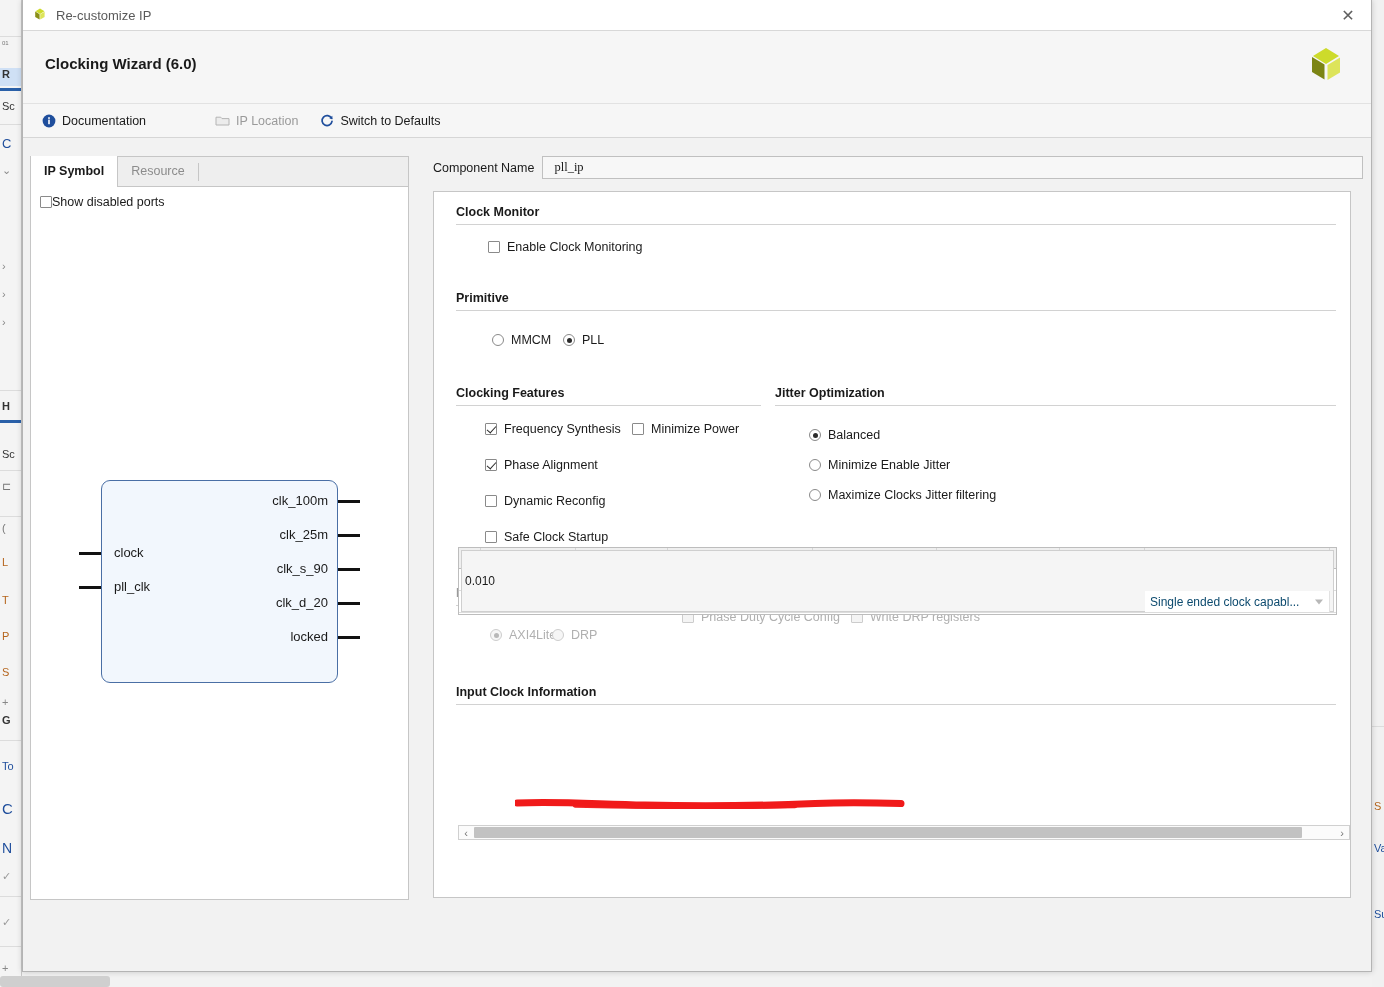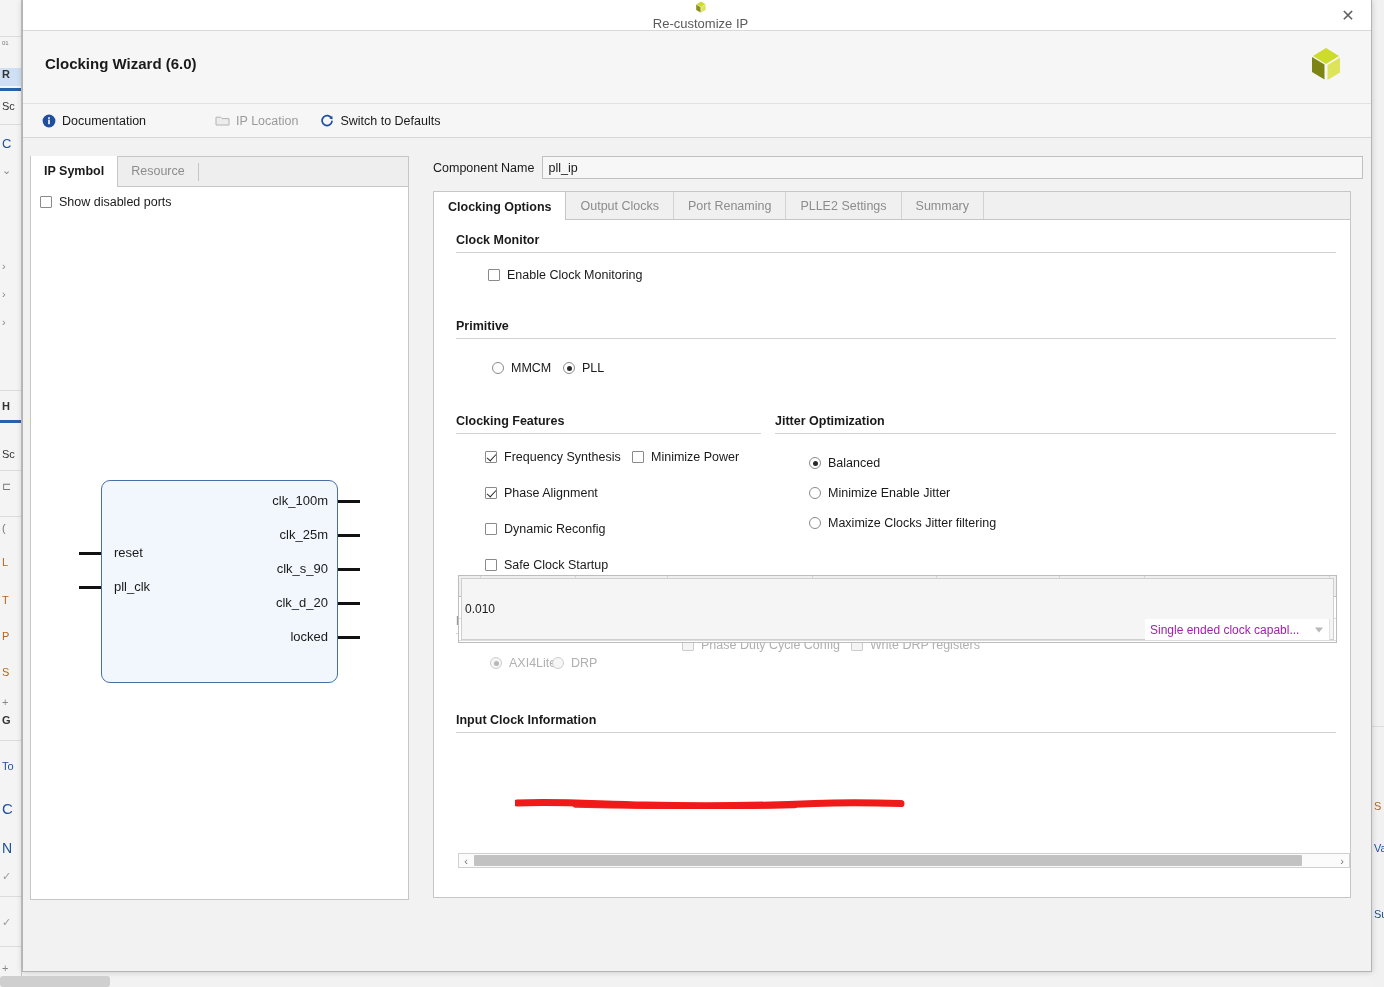--- a/index.html
+++ b/index.html
@@ -54,21 +54,21 @@
     border-top: none;
     box-shadow: 0 0 6px rgba(0,0,0,0.18);
   }
 
   
   .titlebar {
     position: relative;
     height: 31px;
     background: #ffffff;
     border-bottom: 1px solid #d8d8d8;
-    display: flex; align-items: center; flex-direction: column;
+    display: flex; align-items: center;
   }
   .tb-icon {
     margin-left: 8px; width: 18px; height: 18px;
     display: flex; align-items: center; justify-content: center;
   }
   .tb-title {
     margin-left: 7px;
     font-size: 13px; color: #5a5a5a;
   }
   .tb-close {
@@ -182,22 +182,22 @@
   .comp-row {
     display: flex; align-items: center; height: 23px; margin-bottom: 12px;
   }
   .comp-label {
     font-size: 12.5px; color: #1a1a1a; margin-right: 8px;
   }
   .comp-input {
     flex: 1; height: 23px;
     border: 1px solid #c0c0c0; background: #f7f7f7;
     font-size: 12.5px; color: #1a1a1a;
-    padding: 0 5px; outline: none;
-    font-family: Liberation Sans, sans-serif;
+    padding: 0 11px; outline: none;
+    font-family: Liberation Serif, serif;
   }
 
   .tab-shell {
     position: relative;
     width: 918px; height: 707px;
     background: #ffffff;
     border: 1px solid #c6c6c6;
   }
   .tab-strip {
     height: 28px; background: #f0f0f0;
@@ -315,21 +315,21 @@
   .c-src { width: 185px; position: relative; }
 
   .cell-field {
     position: absolute; left: 2px; top: 2px; right: 2px; bottom: 2px;
     border: 1px solid #b8b8b8; background: #ffffff;
     display: flex; align-items: center; padding-left: 3px;
     font-size: 12px; color: #1a1a1a;
   }
   .cell-field.ro { background: #f5f5f5; color: #aaaaaa; border-color: #cfcfcf; }
   .cell-plain { color: #1a1a1a; }
-  .cell-dim { color: #a21caf; }
+  .cell-dim { color: #0c4a6e; }
   .clearx {
     position: absolute; right: 6px; top: 50%; transform: translateY(-50%);
     width: 13px; height: 13px; border-radius: 50%;
     background: #c9c9c9; color: #ffffff;
     font-size: 10px; line-height: 13px; text-align: center;
     cursor: pointer;
   }
   .caret {
     position: absolute; right: 6px; top: 50%; transform: translateY(-50%);
     width: 0; height: 0;
@@ -498,33 +498,33 @@
             <span>IP Symbol</span>
           </div>
           <div class="lp-tab">
             <span>Resource</span>
           </div>
           <div class="lp-tab-sep"></div>
         </div>
 
         <div class="lp-check">
           <span class="cb"></span>
-          <span style="margin-left:7px">Show disabled ports</span>
+          <span style="">Show disabled ports</span>
         </div>
 
         <div class="symbol-area">
           <div class="ip-block">
 
             <div class="port-out" style="top:12px">clk_100m</div>
             <div class="port-out" style="top:46px">clk_25m</div>
             <div class="port-out" style="top:80px">clk_s_90</div>
             <div class="port-out" style="top:114px">clk_d_20</div>
             <div class="port-out" style="top:148px">locked</div>
 
-            <div class="port-in" style="top:64px">reset</div>
+            <div class="port-in" style="top:64px">clock</div>
             <div class="port-in" style="top:98px">pll_clk</div>
           </div>
 
           <div class="pin" style="left:307px; top:291px"></div>
           <div class="pin" style="left:307px; top:325px"></div>
           <div class="pin" style="left:307px; top:359px"></div>
           <div class="pin" style="left:307px; top:393px"></div>
           <div class="pin" style="left:307px; top:427px"></div>
           <div class="pin" style="left:48px;  top:343px"></div>
           <div class="pin" style="left:48px;  top:377px"></div>
@@ -532,38 +532,20 @@
       </div>
 
       <div class="right-panel">
 
         <div class="comp-row">
           <div class="comp-label">Component Name</div>
           <input class="comp-input" value="pll_ip" style="">
         </div>
 
         <div class="tab-shell">
-          <div class="tab-strip">
-            <div class="tab active">
-              <span>Clocking Options</span>
-            </div>
-            <div class="tab">
-              <span>Output Clocks</span>
-            </div>
-            <div class="tab">
-              <span>Port Renaming</span>
-            </div>
-            <div class="tab">
-              <span>PLLE2 Settings</span>
-            </div>
-            <div class="tab">
-              <span>Summary</span>
-            </div>
-            <div class="tab tab-fill"></div>
-          </div>
 
           <div class="tab-content">
 
             <div class="sect" style="left:22px; top:13px">Clock Monitor</div>
             <div class="sect-rule" style="left:22px; top:32px; width:880px"></div>
             <div class="opt" style="left:54px; top:48px">
               <span class="cb"></span>
               <span>Enable Clock Monitoring</span>
             </div>
 

